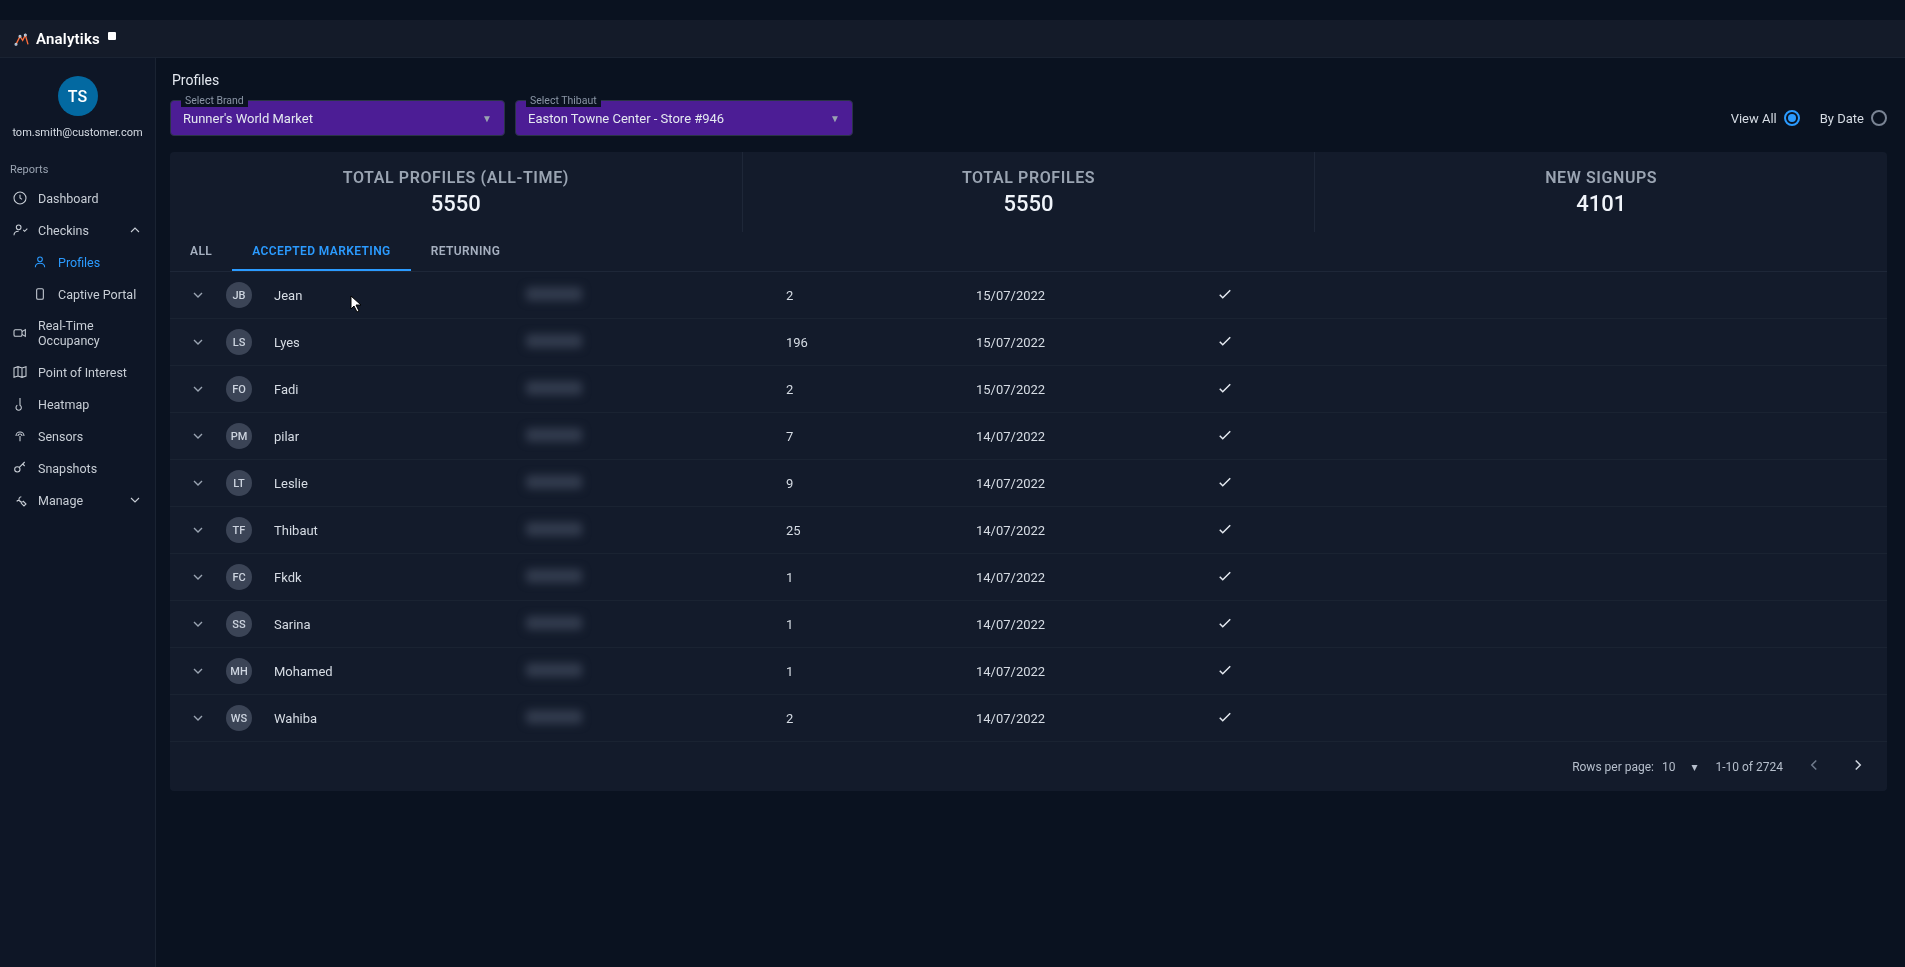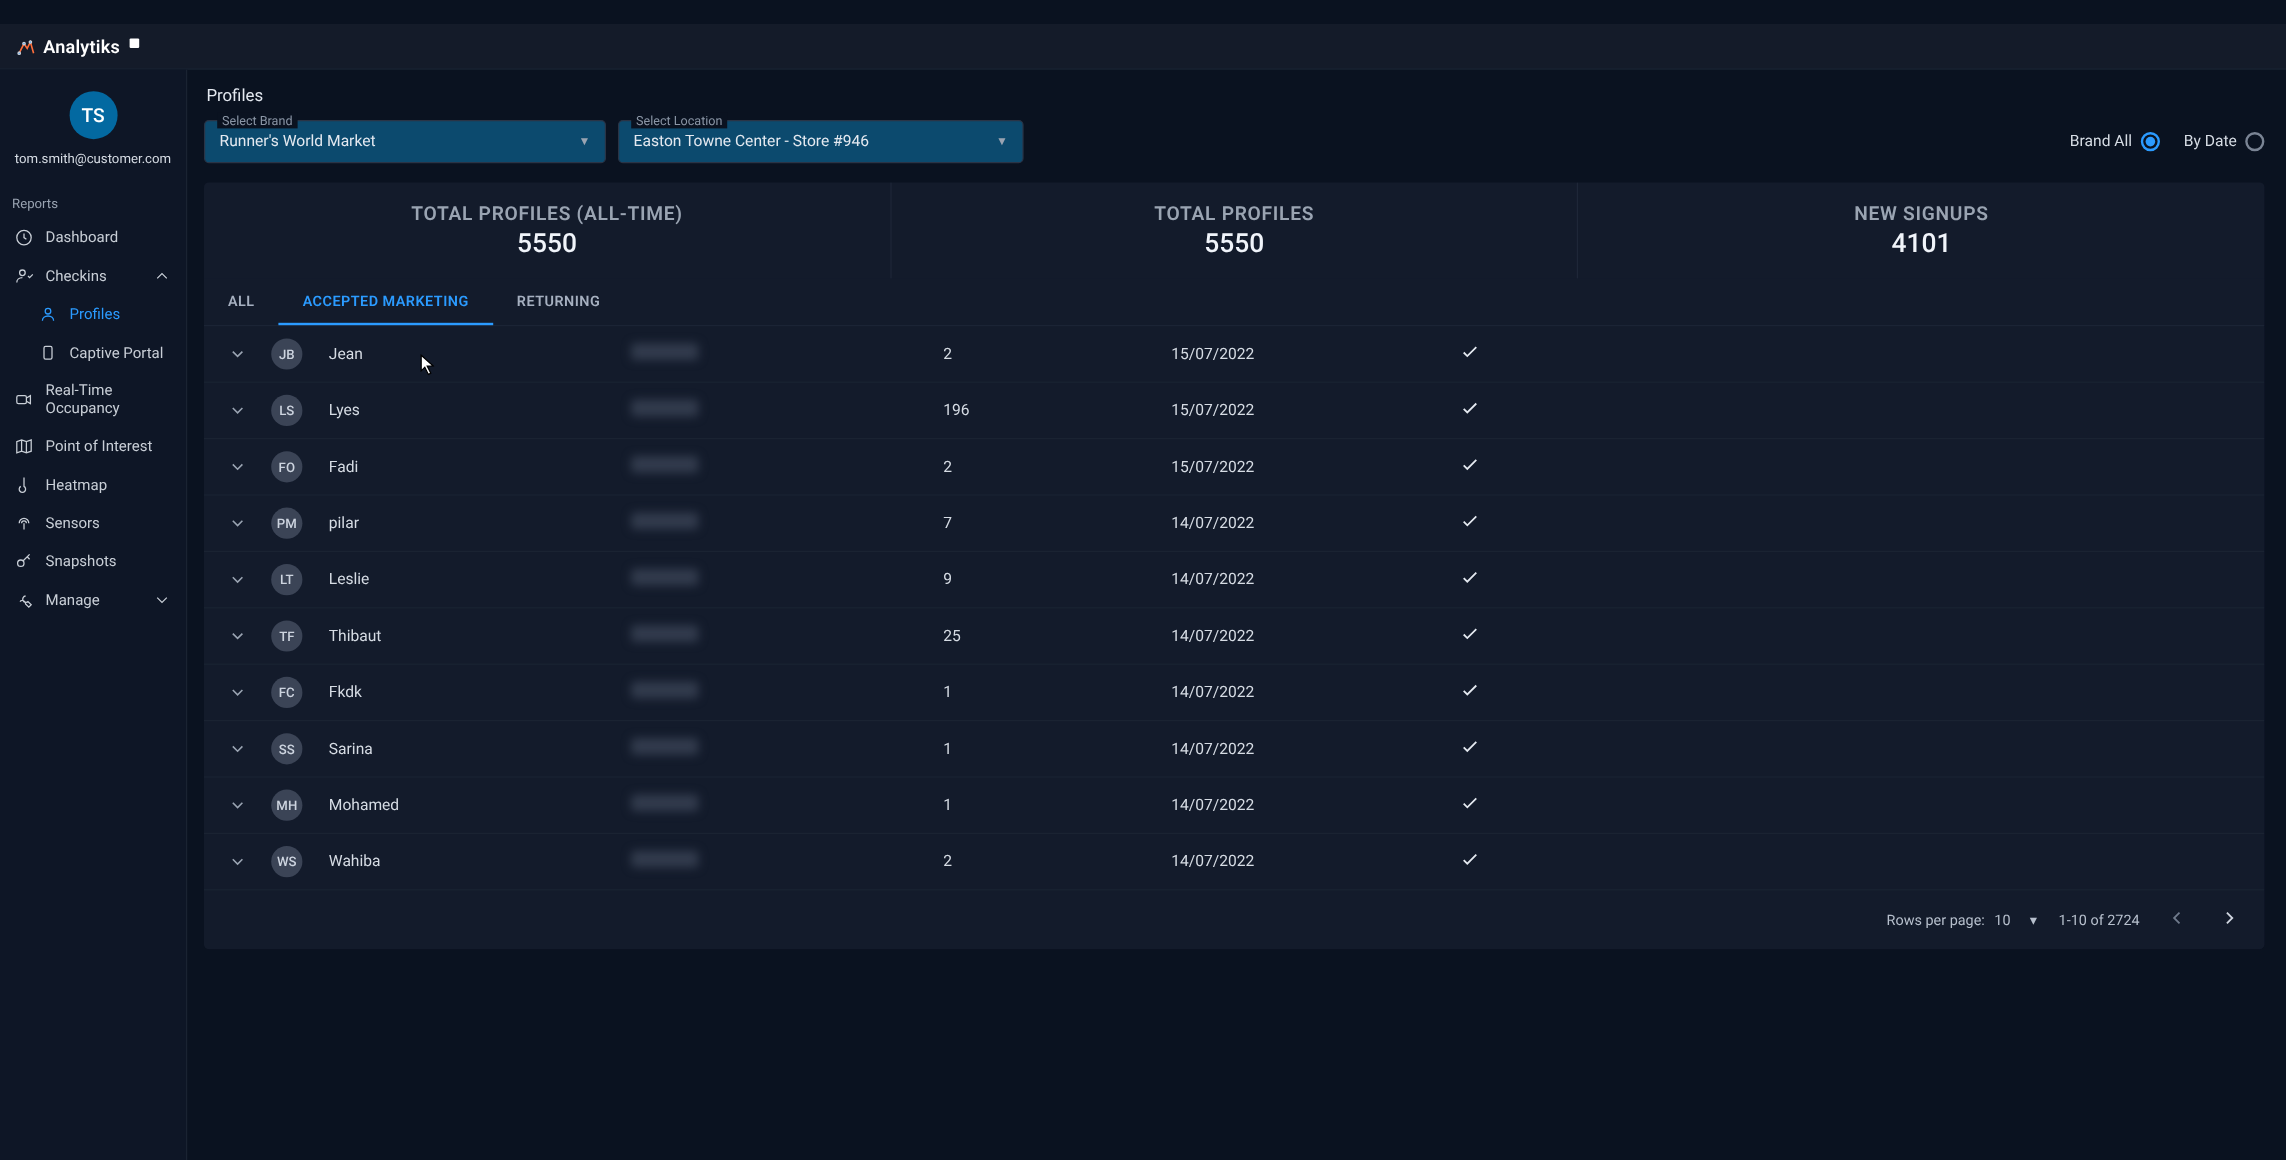--- a/index.html
+++ b/index.html
@@ -55,21 +55,21 @@
 
   .main { flex: 1; padding: 14px 18px 18px 14px; overflow: auto; }
   .page-title { font-size: 14px; color: #e4e9f0; margin-bottom: 12px; padding-left: 2px; }
   .filters-row { display: flex; align-items: center; gap: 10px; margin-bottom: 16px; }
   .select-wrap {
     position: relative;
     border: 1px solid #2a3446;
     border-radius: 4px;
     height: 36px;
     width: 335px;
-    background: #0c4a6e;
+    background: #4c1d95;
     display: flex; align-items: center;
     padding: 0 12px;
     cursor: pointer;
   }
   .select-wrap.wide { width: 338px; }
   .select-label {
     position: absolute; top: -7px; left: 10px;
     background: #0a1220;
     font-size: 10.5px; color: #8b96a6; padding: 0 4px;
   }
@@ -299,28 +299,28 @@
   <main class="main">
     <div class="page-title">Profiles</div>
 
     <div class="filters-row">
       <div class="select-wrap">
         <span class="select-label">Select Brand</span>
         <span class="select-value">Runner's World Market</span>
         <span class="select-caret">▼</span>
       </div>
       <div class="select-wrap wide">
-        <span class="select-label">Select Location</span>
+        <span class="select-label">Select Thibaut</span>
         <span class="select-value">Easton Towne Center - Store #946</span>
         <span class="select-caret">▼</span>
       </div>
       <div class="spacer-flex"></div>
       <div class="view-toggle">
         <label class="radio-opt">
-          <span>Brand All</span>
+          <span>View All</span>
           <span class="radio checked"></span>
         </label>
         <label class="radio-opt">
           <span>By Date</span>
           <span class="radio"></span>
         </label>
       </div>
     </div>
 
     <div class="stats-panel">

